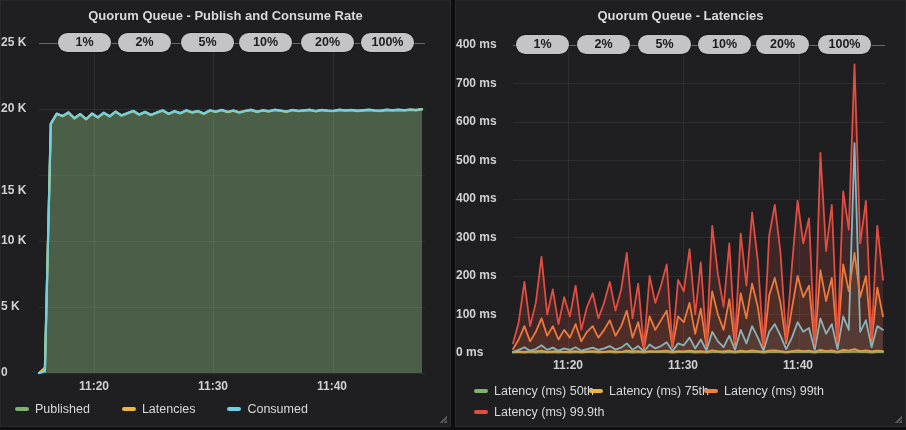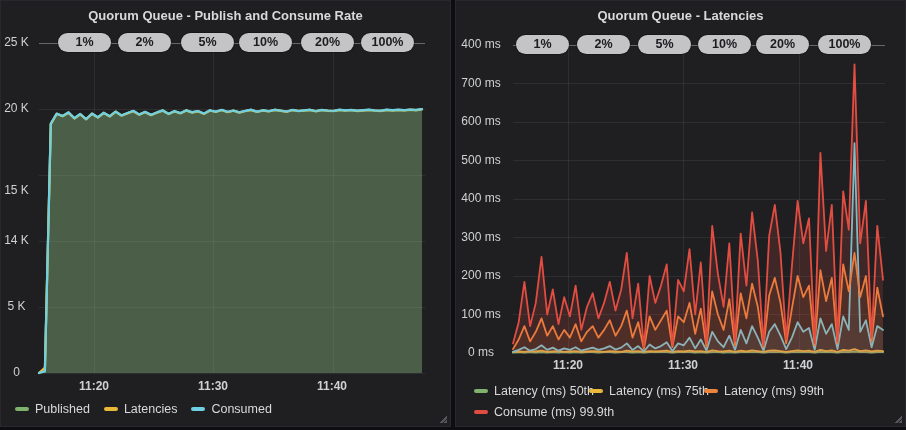--- a/index.html
+++ b/index.html
@@ -2,30 +2,30 @@
 <html><head>
 <meta charset="utf-8">
 <style>
   html,body{margin:0;padding:0;background:#0e0e10;}
   body{width:906px;height:430px;overflow:hidden;font-family:"Liberation Sans",sans-serif;}
   .dashboard{display:flex;gap:4px;width:906px;height:430px;background:#0e0e10;}
   .panel{position:relative;width:451px;height:427px;background:#1f1f22;border:1px solid #29292d;box-sizing:border-box;overflow:hidden;}
   .panel-header{position:absolute;top:0;left:0;right:0;height:26px;text-align:center;cursor:pointer;}
   .panel-title{margin:0;padding-top:7px;font-size:13px;font-weight:bold;color:#d8d9da;display:inline-block;}
   .chart-svg{position:absolute;top:0;left:0;}
-  .ytick{position:absolute;font-size:12px;font-weight:normal;color:#d0d1d3;text-align:center;}
+  .ytick{position:absolute;font-size:12px;font-weight:bold;color:#d0d1d3;text-align:left;}
   .p0 .ytick{left:0;width:31px;}
   .p1 .ytick{left:0;width:50px;}
   .xtick{position:absolute;font-size:12px;font-weight:bold;color:#d0d1d3;transform:translateX(-50%);white-space:nowrap;}
   .pill{position:absolute;width:53px;height:19px;line-height:19px;border-radius:10px;background:#c4c4c7;color:#1c1c1f;
         text-align:center;font-size:12.5px;font-weight:bold;cursor:pointer;box-shadow:0 0 0 1px rgba(0,0,0,0.25);}
   .p0 .pill{top:32px;}
   .p1 .pill{top:34px;}
   .legend{position:absolute;display:flex;flex-wrap:wrap;align-items:center;}
-  .p0 .legend{left:14px;top:401px;gap:14px;}
+  .p0 .legend{left:14px;top:401px;gap:32px;}
   .p1 .legend{left:18px;top:383px;width:390px;row-gap:7px;}
   .p1 .legend-item{width:115px;}
   .legend-item{display:flex;align-items:center;gap:6px;cursor:pointer;}
   .swatch{display:inline-block;width:14px;height:4px;border-radius:2px;flex:0 0 14px;}
   .legend-label{font-size:12.5px;color:#d8d9da;white-space:nowrap;}
   .resize-handle{position:absolute;right:3px;bottom:3px;width:8px;height:8px;cursor:nwse-resize;
         background:linear-gradient(135deg,transparent 55%,#57575b 55%,#57575b 70%,transparent 70%,transparent 80%,#57575b 80%);}
 </style>
 </head>
 <body>
@@ -52,21 +52,21 @@
       </svg>
 
     <header class="panel-header">
       <h2 class="panel-title">Quorum Queue - Publish and Consume Rate</h2>
     </header>
 
     <div>
       <span class="ytick" style="top:34px">25 K</span>
       <span class="ytick" style="top:100px">20 K</span>
       <span class="ytick" style="top:182px">15 K</span>
-      <span class="ytick" style="top:232px">14 K</span>
+      <span class="ytick" style="top:232px">10 K</span>
       <span class="ytick" style="top:298px">5 K</span>
       <span class="ytick" style="top:364px">0</span>
     </div>
 
     <div>
       <div class="pill" style="left:57px">1%</div>
       <div class="pill" style="left:117px">2%</div>
       <div class="pill" style="left:180px">5%</div>
       <div class="pill" style="left:238px">10%</div>
       <div class="pill" style="left:300px">20%</div>
@@ -162,19 +162,19 @@
       <div class="legend-item">
         <span class="swatch" style="background-color: rgb(234, 184, 57);"></span>
         <span class="legend-label">Latency (ms) 75th</span>
       </div>
       <div class="legend-item">
         <span class="swatch" style="background-color: rgb(239, 132, 60);"></span>
         <span class="legend-label">Latency (ms) 99th</span>
       </div>
       <div class="legend-item">
         <span class="swatch" style="background-color: rgb(226, 77, 66);"></span>
-        <span class="legend-label">Consume (ms) 99.9th</span>
+        <span class="legend-label">Latency (ms) 99.9th</span>
       </div>
     </div>
 
     <div class="resize-handle"></div>
   </section>
 </div>
 
 </body></html>

